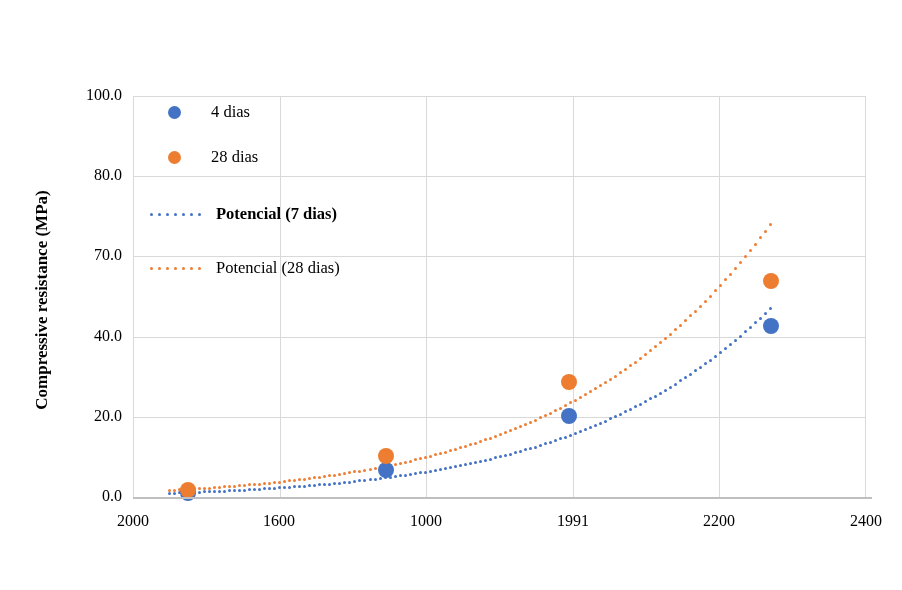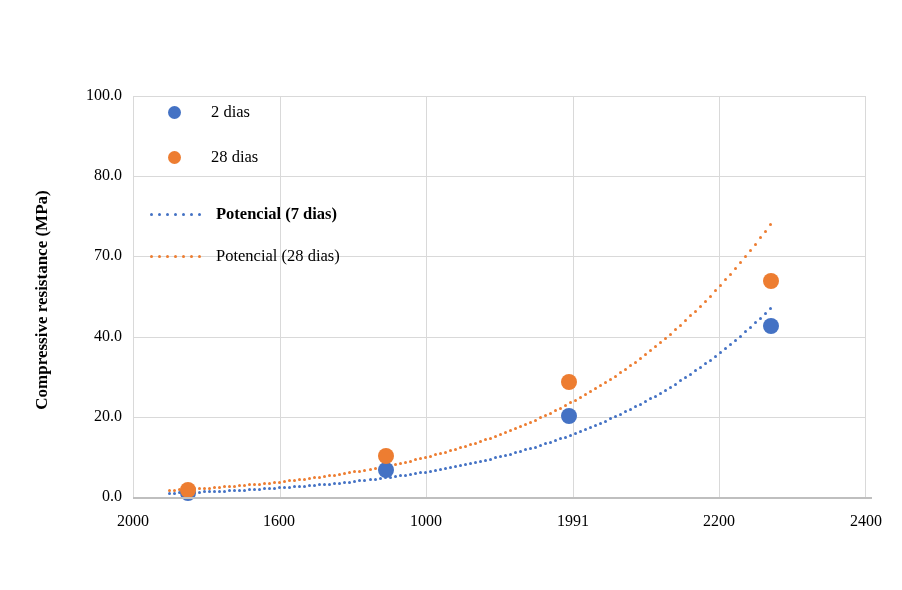--- a/index.html
+++ b/index.html
@@ -450,39 +450,39 @@
         <div class="marker orange" title="28 dias: (1995, 28.6)" style="width: 16px; height: 16px; left: 428.135px; top: 278.314px;"></div>
         <div class="marker orange" title="28 dias: (2270, 53.9)" style="width: 16px; height: 16px; left: 629.71px; top: 176.861px;"></div>
       </div>
   </div>
 
   <div id="axis-line-x"></div>
 
   <div id="legend">
     <div class="legend-row" style="left:0px; top:0px;">
       <span class="legend-swatch-dot" style="background:#4472C4;"></span>
-      <span class="legend-label dot-kind">2 dias</span>
+      <span class="legend-label dot-kind">4 dias</span>
     </div>
     <div class="legend-row" style="left:0px; top:45px;">
       <span class="legend-swatch-dot" style="background:#ED7D31;"></span>
       <span class="legend-label dot-kind">28 dias</span>
     </div>
     <div class="legend-row" style="left:-10px; top:102px;font-weight:bold;">
       <span class="legend-swatch-line">
         <i style="left:0px;  background:#4472C4;"></i>
         <i style="left:8px;  background:#4472C4;"></i>
         <i style="left:16px; background:#4472C4;"></i>
         <i style="left:24px; background:#4472C4;"></i>
         <i style="left:32px; background:#4472C4;"></i>
         <i style="left:40px; background:#4472C4;"></i>
         <i style="left:48px; background:#4472C4;"></i>
       </span>
       <span class="legend-label line-kind">Potencial (7 dias)</span>
     </div>
-    <div class="legend-row" style="left:-10px; top:144px;justify-content:flex-end;">
+    <div class="legend-row" style="left:-10px; top:156px;justify-content:flex-end;">
       <span class="legend-swatch-line">
         <i style="left:0px;  background:#ED7D31;"></i>
         <i style="left:8px;  background:#ED7D31;"></i>
         <i style="left:16px; background:#ED7D31;"></i>
         <i style="left:24px; background:#ED7D31;"></i>
         <i style="left:32px; background:#ED7D31;"></i>
         <i style="left:40px; background:#ED7D31;"></i>
         <i style="left:48px; background:#ED7D31;"></i>
       </span>
       <span class="legend-label line-kind">Potencial (28 dias)</span>

